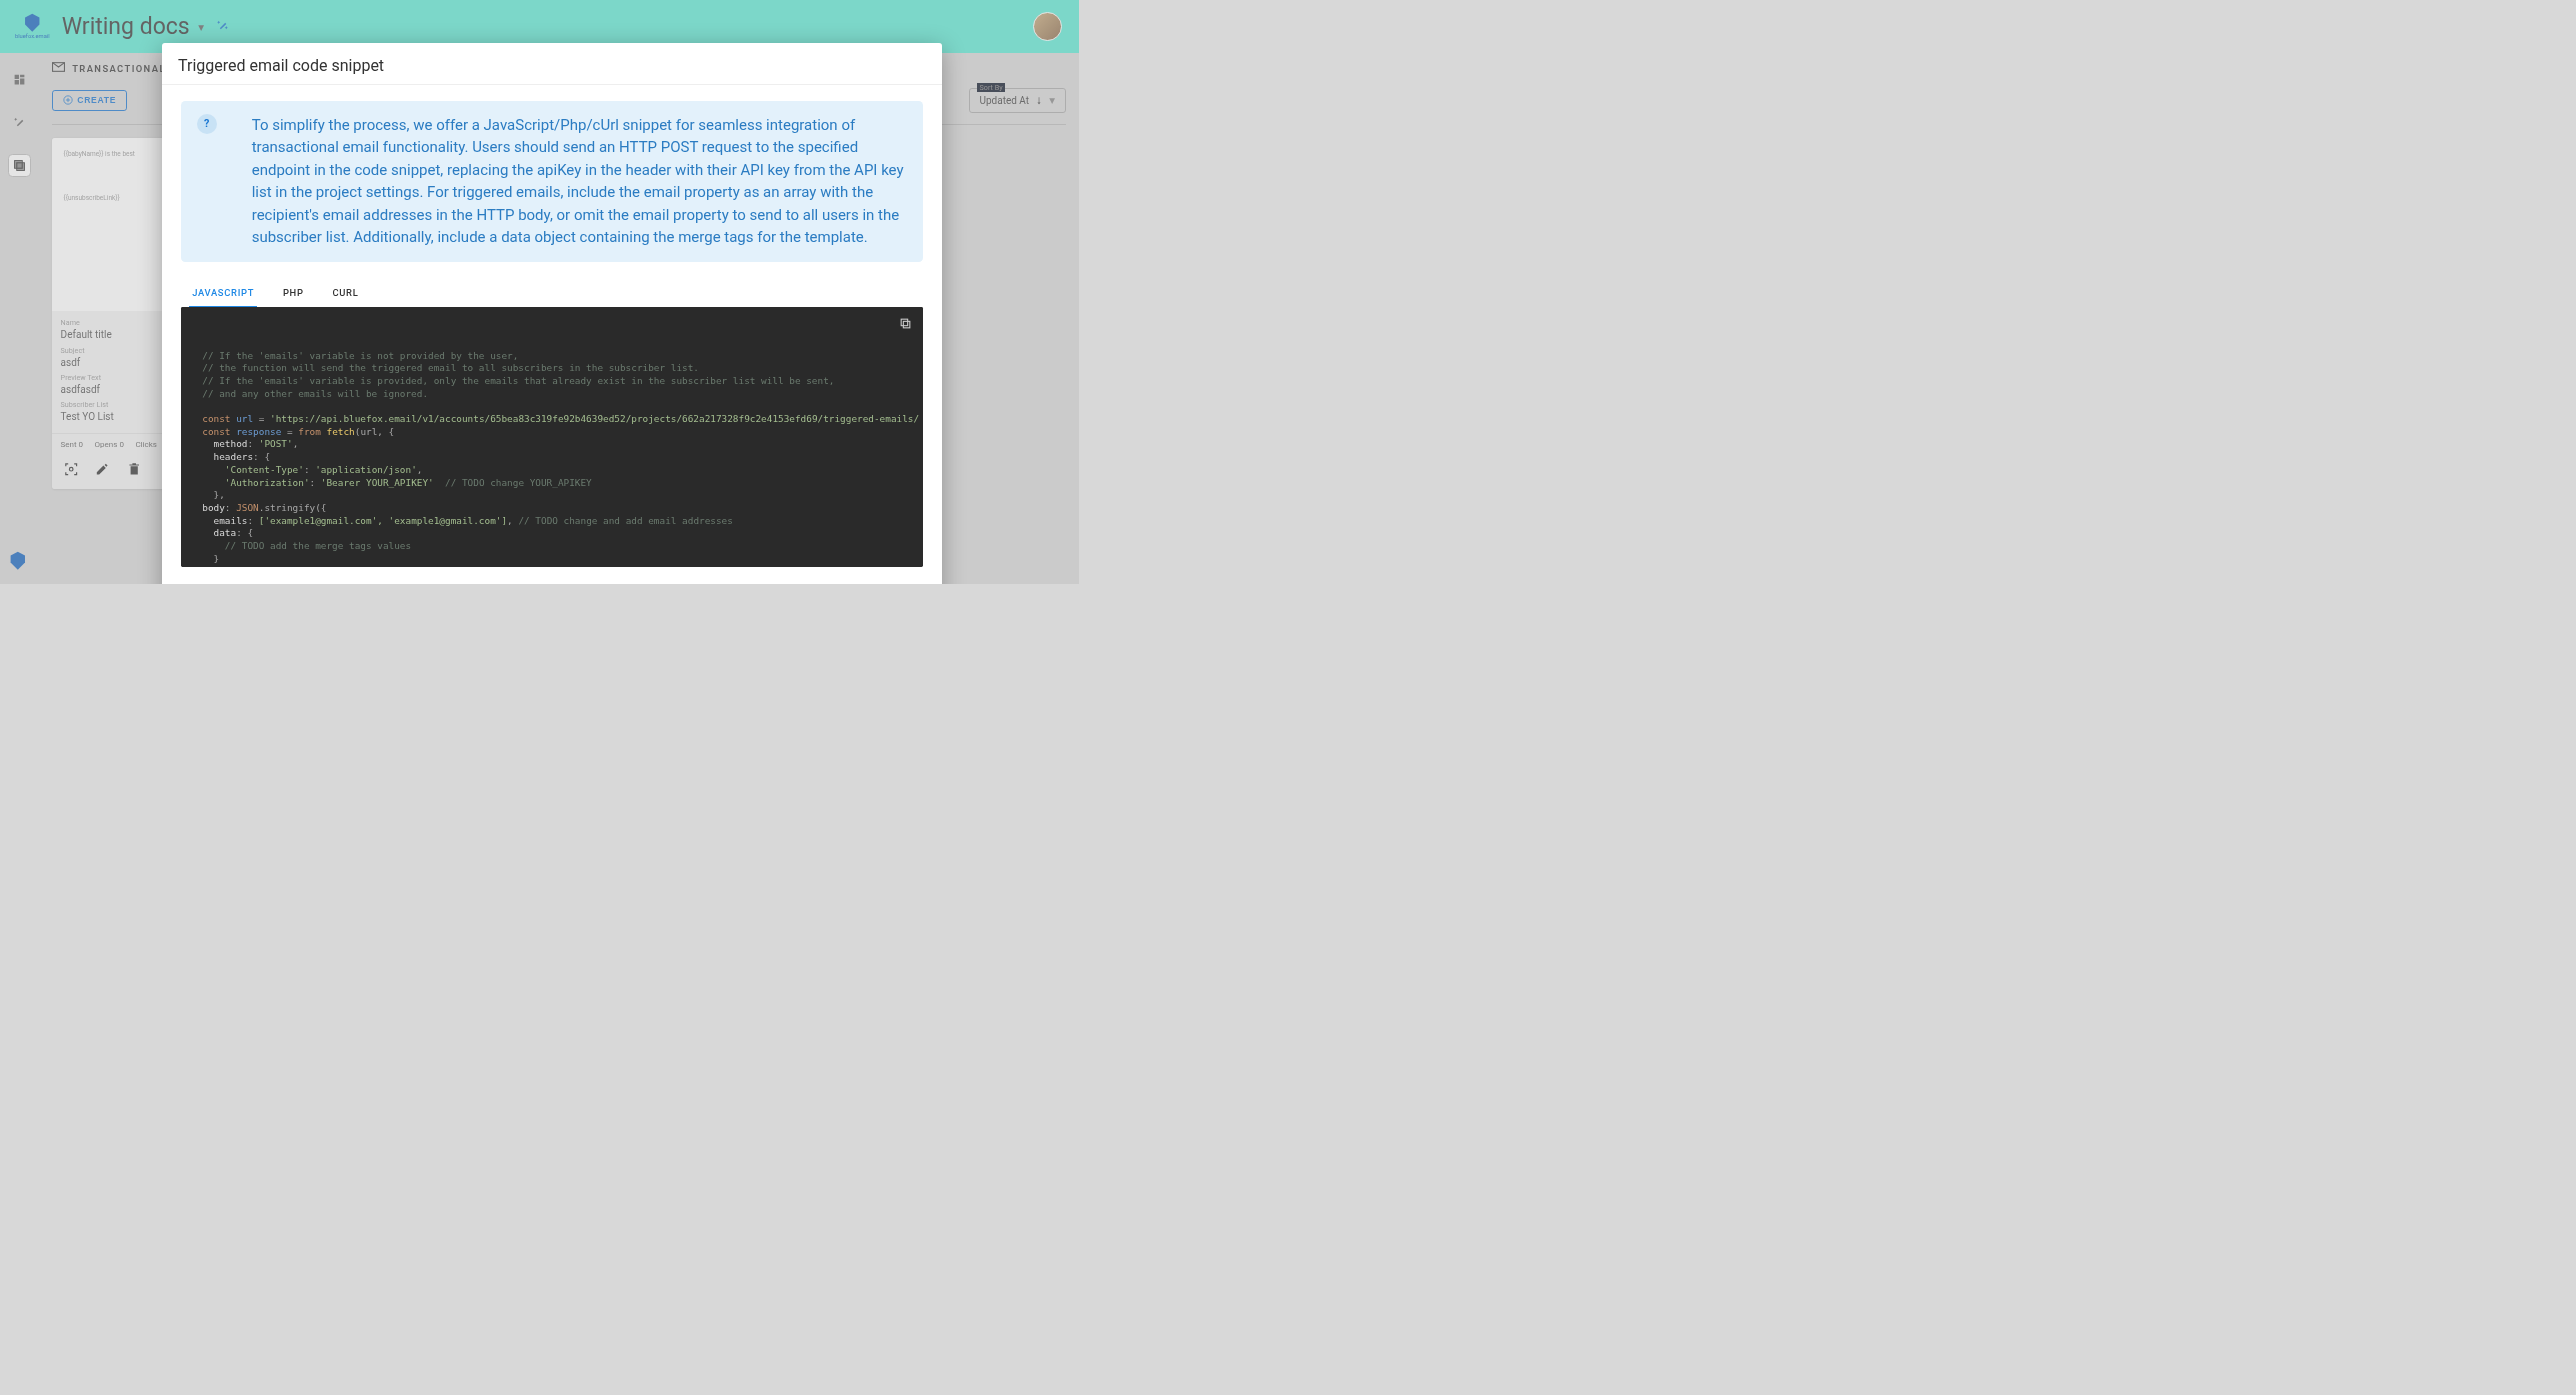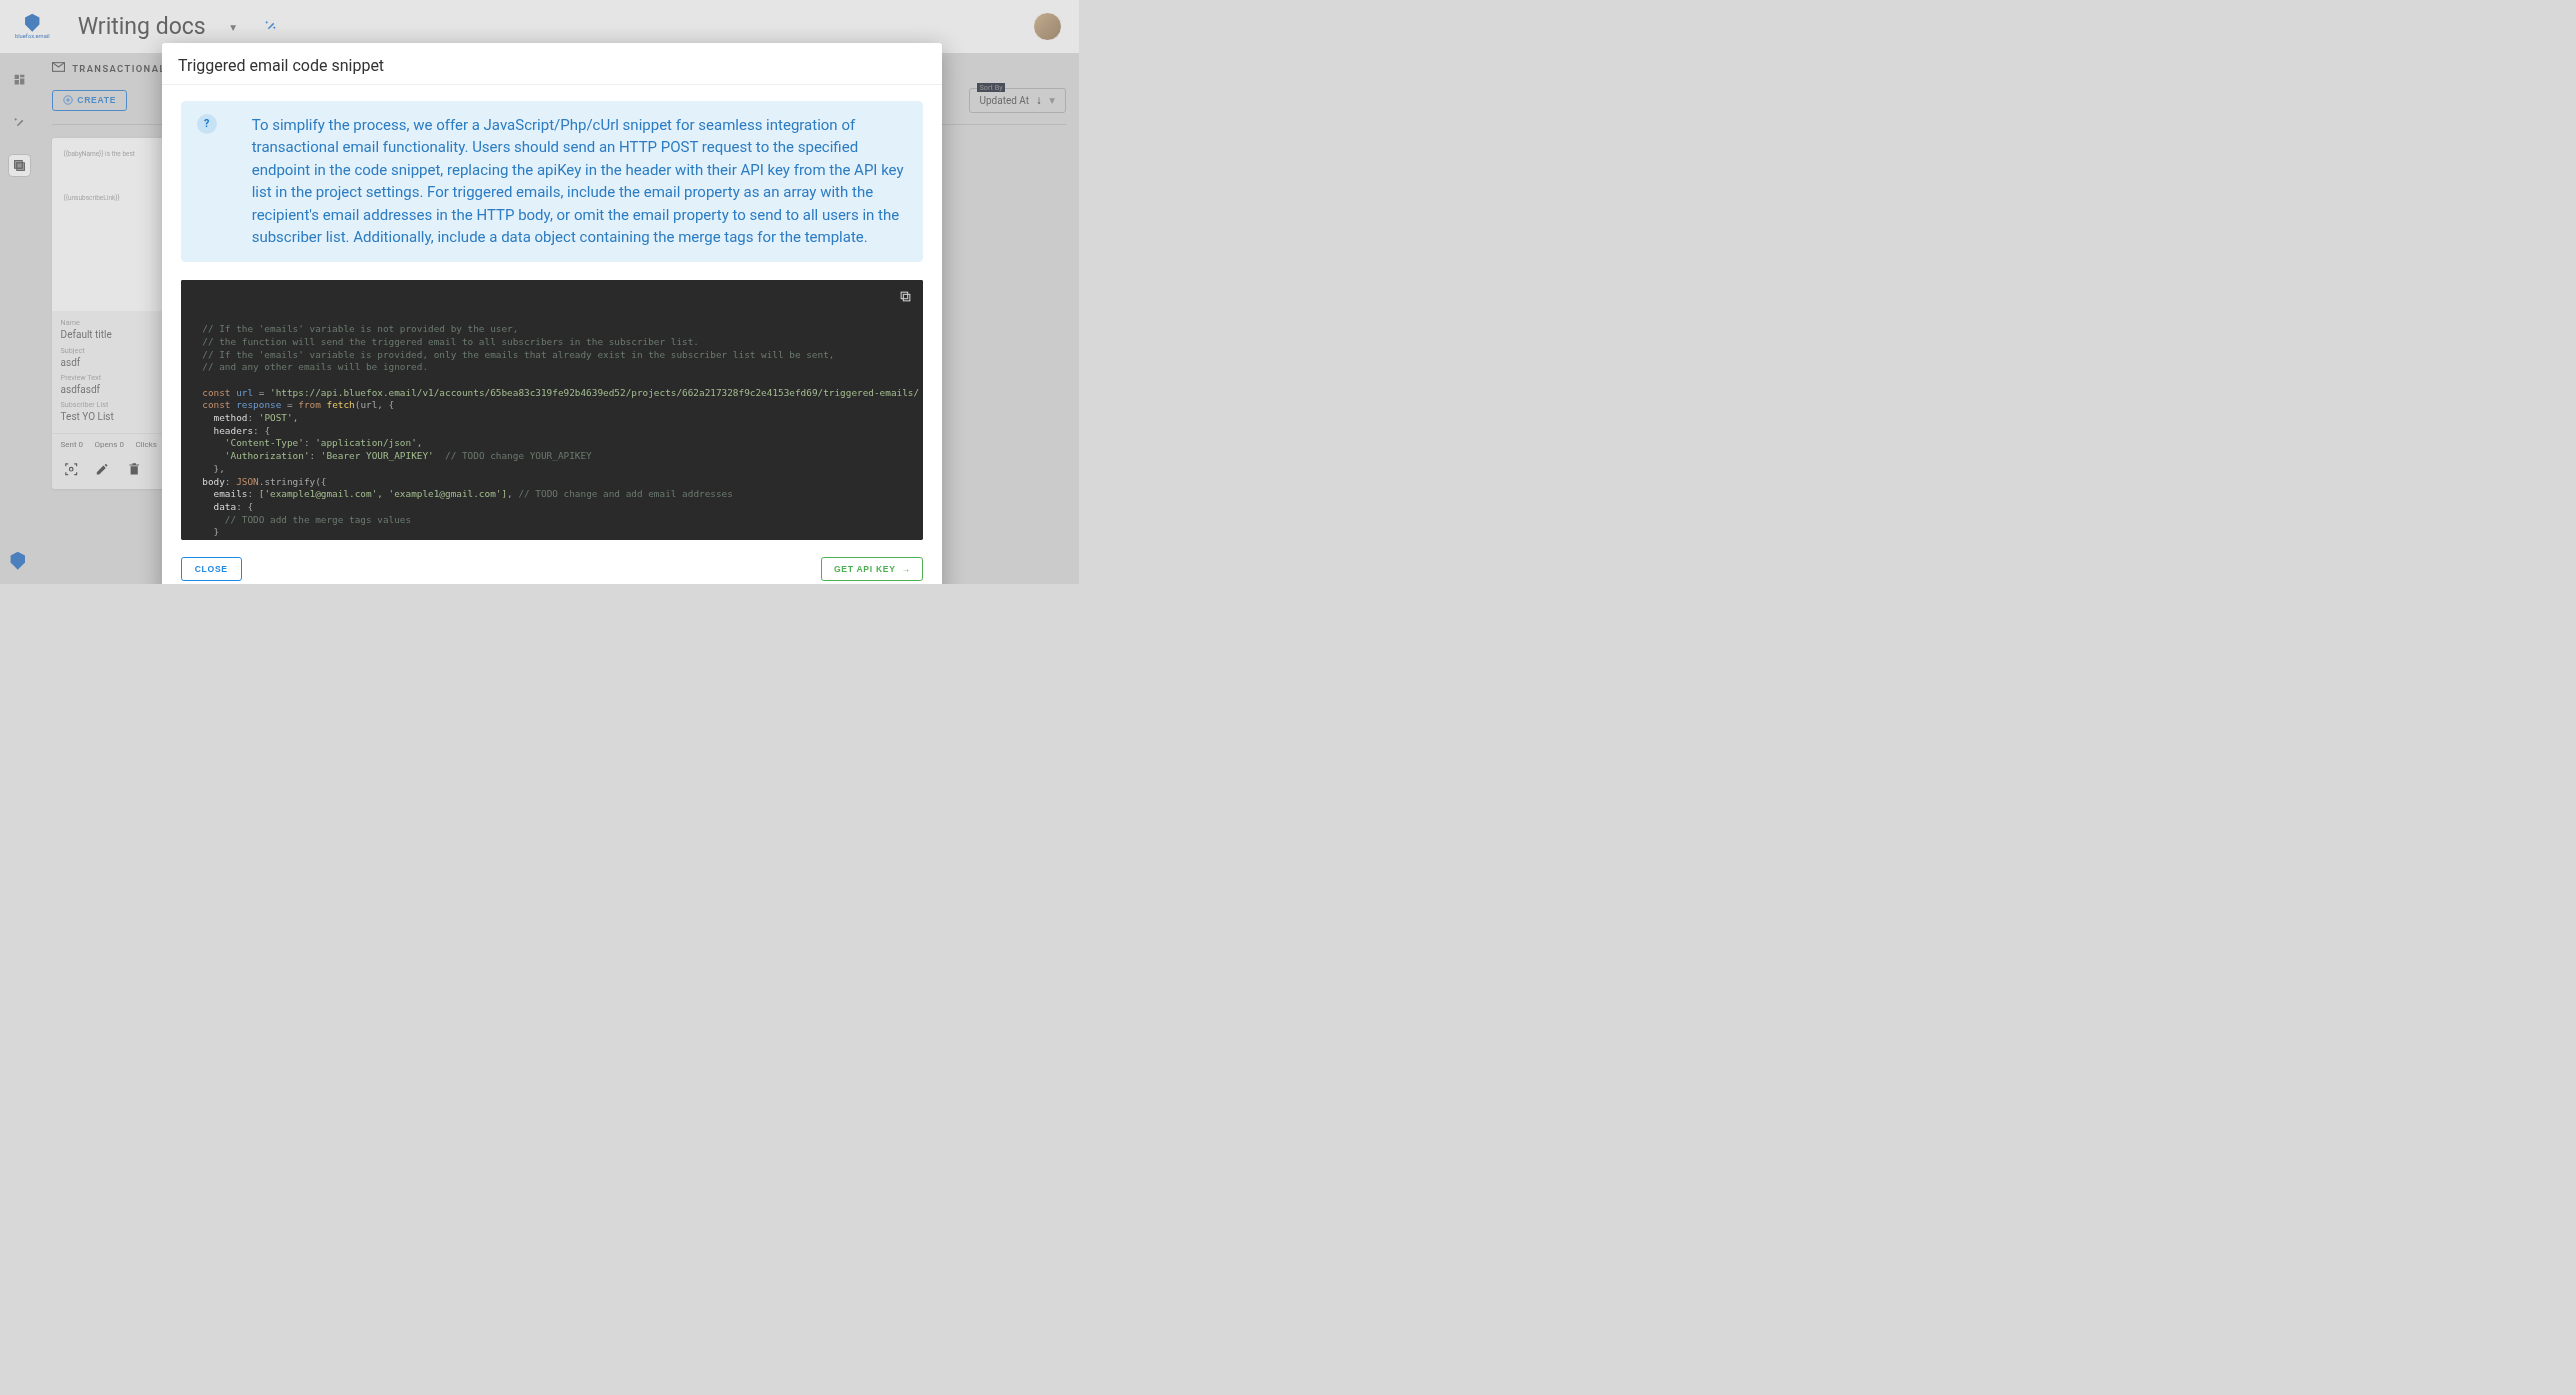--- a/index.html
+++ b/index.html
@@ -1,20 +1,20 @@
 <!DOCTYPE html>
 <html style="font-size:11.5px"><head>
 <meta charset="utf-8">
 <style>
 * { box-sizing: border-box; margin: 0; padding: 0; }
 body { font-family: -apple-system, BlinkMacSystemFont, 'Segoe UI', Roboto, sans-serif; background: #d8d8d8; width: 1079px; height: 584px; overflow: hidden; position: relative; }
 
 
 .app-bg { position: absolute; inset: 0; filter: none; }
-.header { display: flex; align-items: center; padding: 11.5px 17.3px; background: #ffffff; gap: 16px; }
+.header { display: flex; align-items: center; padding: 11.5px 17.3px; background: #5eead4; }
 .logo { width: 30px; height: 30px; margin-right: 14.4px; display: flex; flex-direction: column; align-items: center; }
 .logo-img { font-size: 20px; color: #1565c0; }
 .logo-txt { font-size: 5.8px; color: #1565c0; }
 .page-title { font-size: 23px; font-weight: 400; color: #3a3a3a; margin-right: 8.6px; }
 .title-chevron { color: #666; margin-right: 11.5px; }
 .wand-icon { color: #1976d2; font-size: 13px; }
 .avatar { width: 29px; height: 29px; border-radius: 50%; background: linear-gradient(135deg, #c9a97a, #8a6a4a); margin-left: auto; border: 1.4px solid #fff; }
 
 .sidebar { position: absolute; left: 0; top: 54px; bottom: 0; width: 39px; background: #d8d8d8; display: flex; flex-direction: column; align-items: center; padding-top: 14.4px; gap: 20px; }
 .sidebar-item { width: 23px; height: 23px; display: flex; align-items: center; justify-content: center; border-radius: 4.3px; color: #666; }
@@ -181,20 +181,25 @@
 <div class="modal">
   <div class="modal-head">
     <h2 class="modal-title">Triggered email code snippet</h2>
   </div>
   <div class="modal-body">
     <div class="info-box">
       <div class="info-ic">?</div>
       <div class="info-text">To simplify the process, we offer a JavaScript/Php/cUrl snippet for seamless integration of transactional email functionality. Users should send an HTTP POST request to the specified endpoint in the code snippet, replacing the apiKey in the header with their API key from the API key list in the project settings. For triggered emails, include the email property as an array with the recipient's email addresses in the HTTP body, or omit the email property to send to all users in the subscriber list. Additionally, include a data object containing the merge tags for the template.</div>
     </div>
 
+    <div class="tabs">
+      <div class="tab active">JAVASCRIPT</div>
+      <div class="tab">PHP</div>
+      <div class="tab">CURL</div>
+    </div>
 
     <div class="code-panel">
       <span class="copy-ic"><svg width="13" height="13" viewBox="0 0 24 24">
             <rect x="8" y="8" width="12" height="12" fill="none" stroke="#ccc" stroke-width="2"></rect>
             <rect x="4" y="4" width="12" height="12" fill="none" stroke="#ccc" stroke-width="2"></rect>
           </svg></span>
 <pre><span class="cm">// If the 'emails' variable is not provided by the user,</span>
 <span class="cm">// the function will send the triggered email to all subscribers in the subscriber list.</span>
 <span class="cm">// If the 'emails' variable is provided, only the emails that already exist in the subscriber list will be sent,</span>
 <span class="cm">// and any other emails will be ignored.</span>

